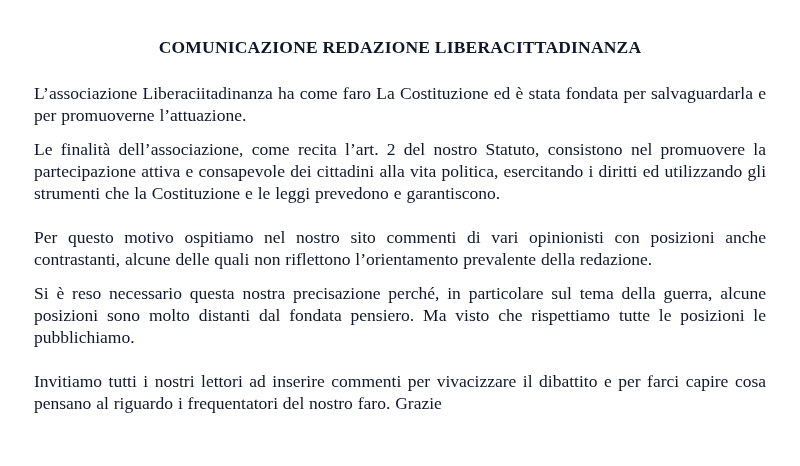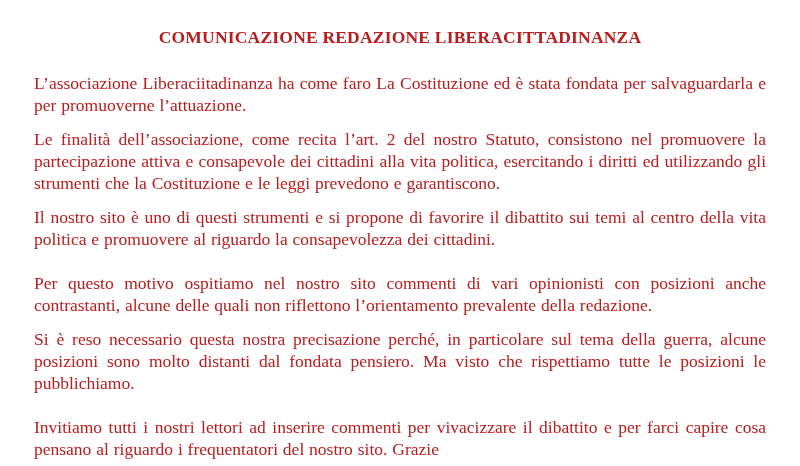--- a/index.html
+++ b/index.html
@@ -4,24 +4,24 @@
 <style>
   html, body {
     margin: 0;
     padding: 0;
     background: #ffffff;
   }
   .page {
     width: 800px;
     height: 466px;
     box-sizing: border-box;
-    padding: 26px 22px 0 22px;
+    padding: 36px 22px 0 22px;
     background: #ffffff;
     font-family: "Liberation Serif", "DejaVu Serif", serif;
-    color: #b91c1c;
+    color: #0f172a;
     overflow: hidden;
   }
   .title {
     margin: 0 0 24px 0;
     text-align: center;
     font-size: 17.5px;
     font-weight: bold;
     line-height: 22px;
     letter-spacing: 0.2px;
   }
@@ -42,25 +42,24 @@
 </head>
 <body>
 
 <div class="page">
 
   <h1 class="title">COMUNICAZIONE REDAZIONE LIBERACITTADINANZA</h1>
 
   <section class="group">
     <p>L’associazione Liberaciitadinanza ha come faro La Costituzione ed è stata fondata per salvaguardarla e per promuoverne l’attuazione.</p>
     <p>Le finalità dell’associazione, come recita l’art. 2 del nostro Statuto, consistono nel promuovere la partecipazione attiva e consapevole dei cittadini alla vita politica, esercitando i diritti ed utilizzando gli strumenti che la Costituzione e le leggi prevedono e garantiscono.</p>
-    <p>Il nostro sito è uno di questi strumenti e si propone di favorire il dibattito sui temi al centro della  vita politica e promuovere al riguardo la consapevolezza dei cittadini.</p>
   </section>
 
   <section class="group">
     <p>Per questo motivo ospitiamo nel nostro sito commenti di vari opinionisti con posizioni anche contrastanti, alcune delle quali  non riflettono l’orientamento prevalente della redazione.</p>
     <p>Si è reso necessario questa nostra precisazione perché, in particolare sul tema della guerra, alcune posizioni sono  molto distanti dal fondata pensiero. Ma visto che rispettiamo tutte le posizioni le pubblichiamo.</p>
   </section>
 
   <section class="group">
-    <p>Invitiamo tutti i nostri lettori ad inserire commenti per vivacizzare il dibattito e per farci capire cosa pensano al riguardo i frequentatori del nostro sito. Grazie</p>
+    <p>Invitiamo tutti i nostri lettori ad inserire commenti per vivacizzare il dibattito e per farci capire cosa pensano al riguardo i frequentatori del nostro faro. Grazie</p>
   </section>
 
 </div>
 
 </body></html>

